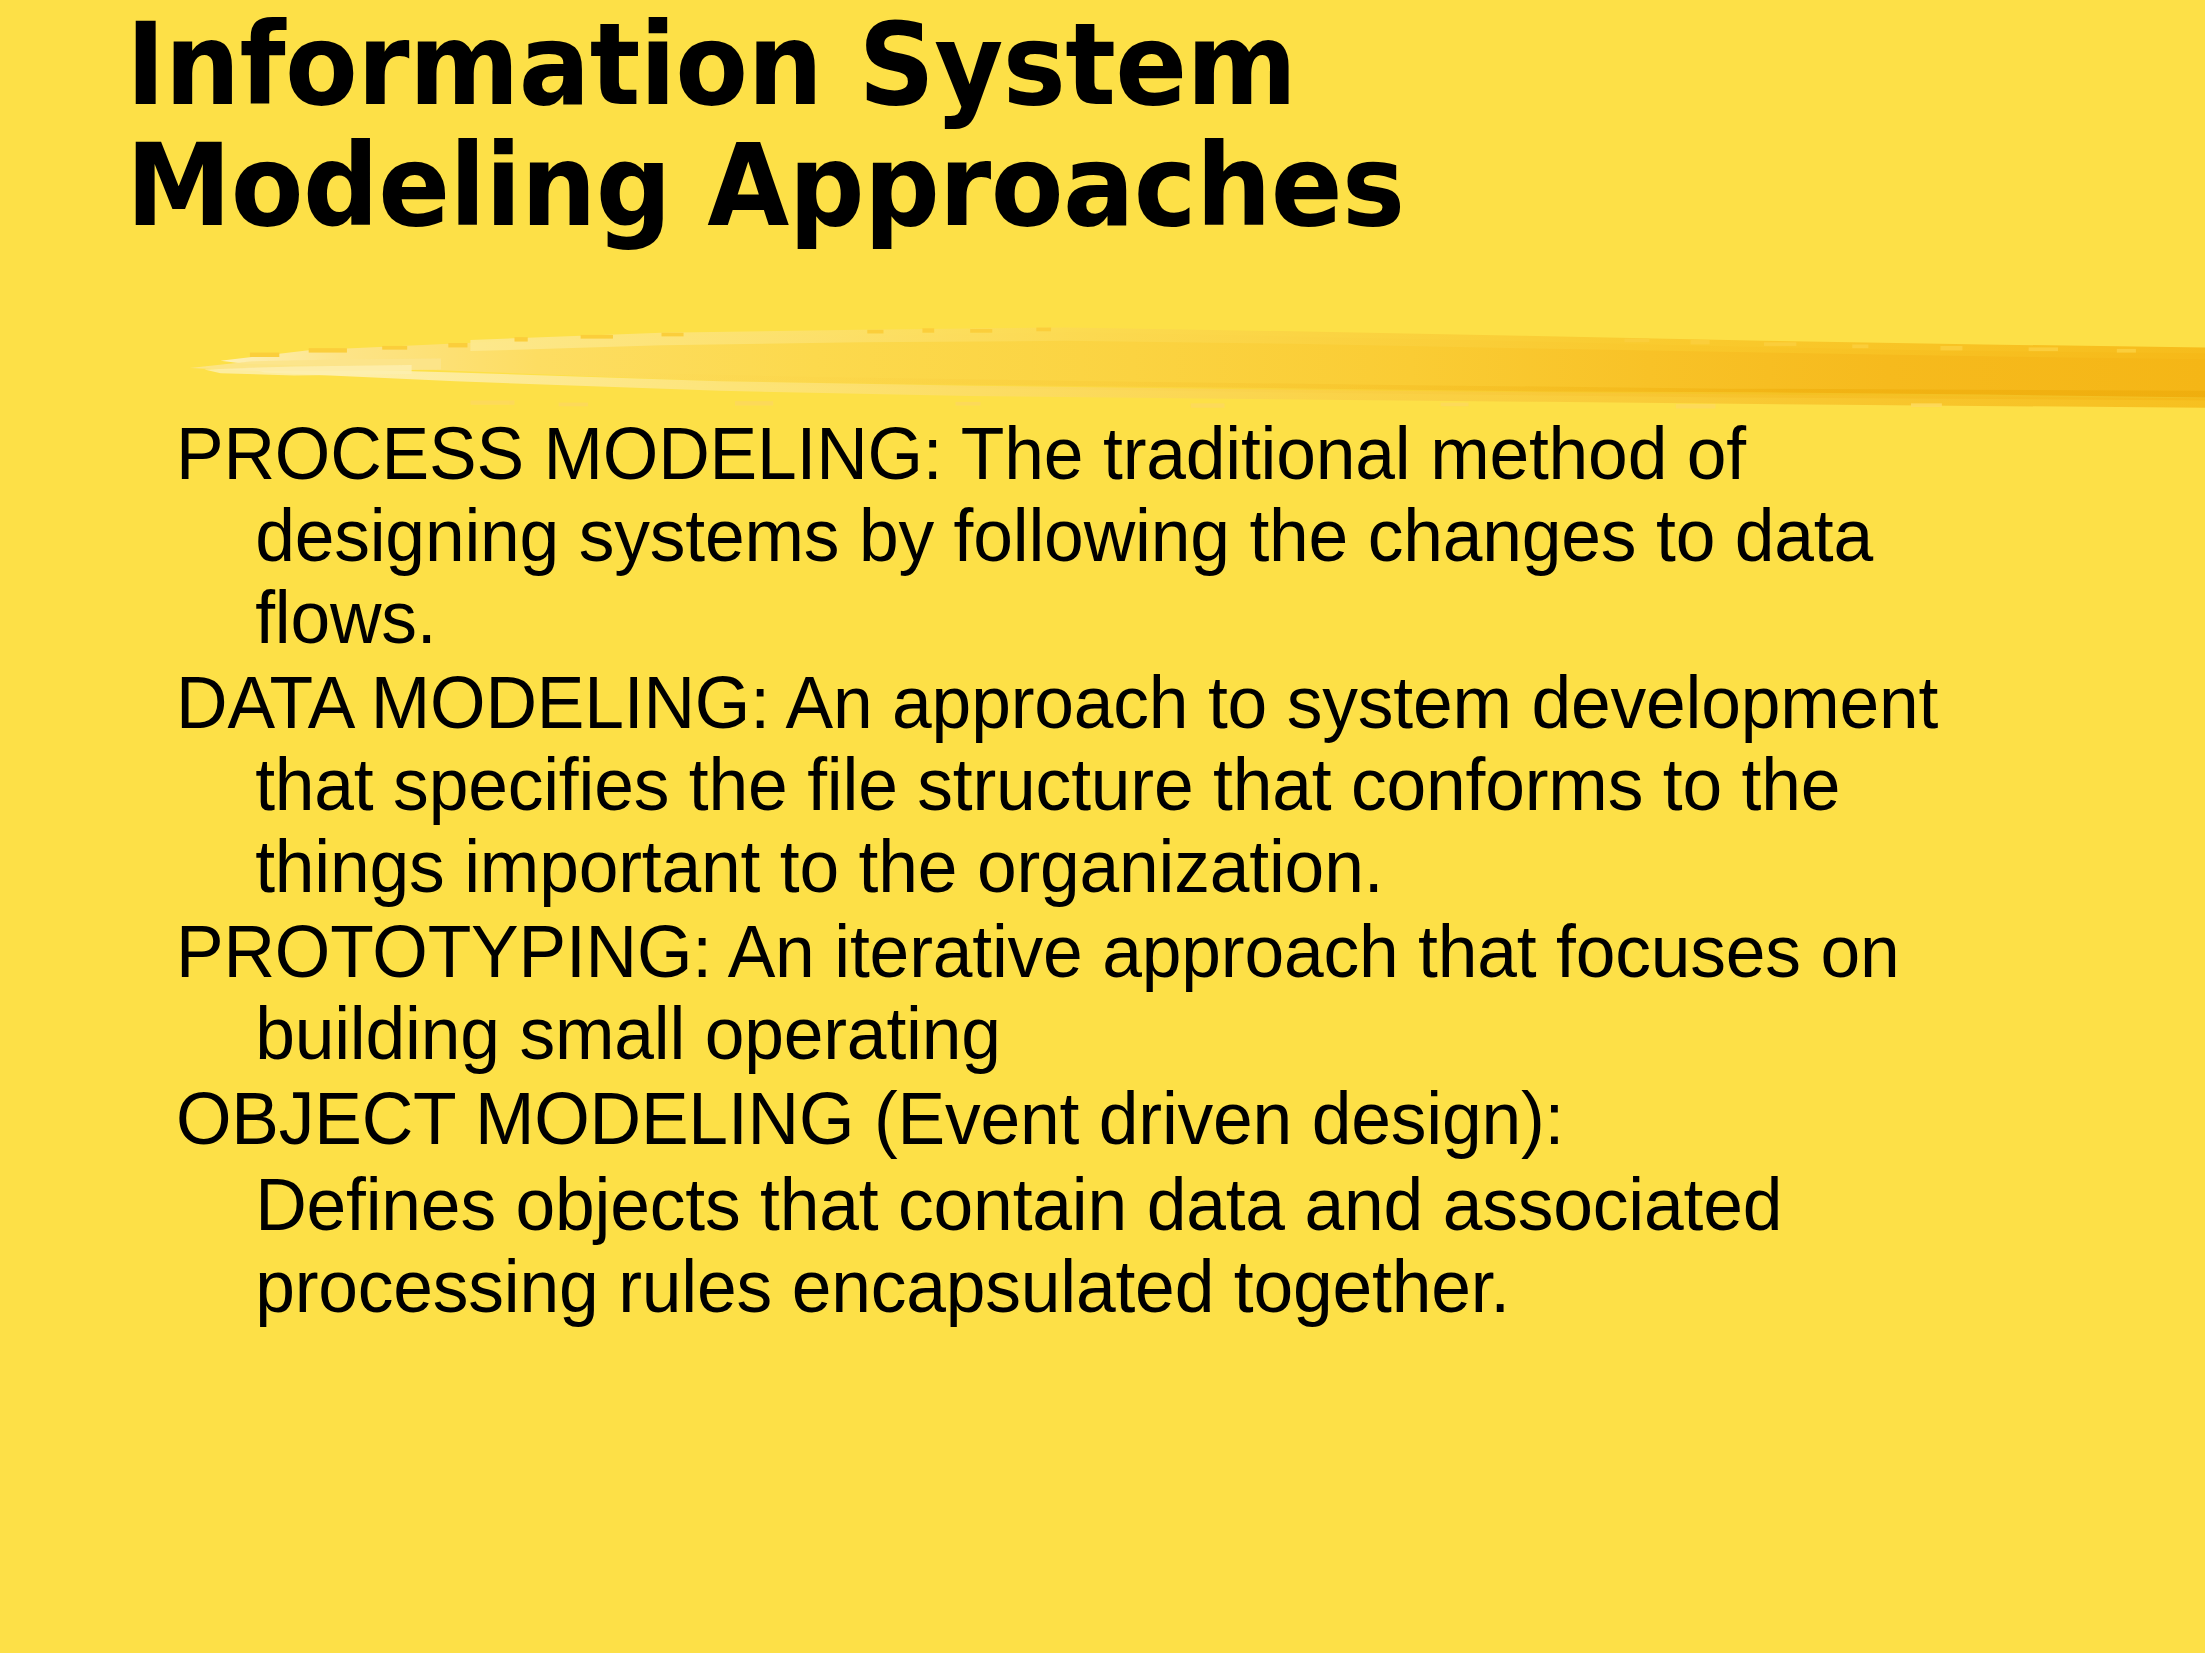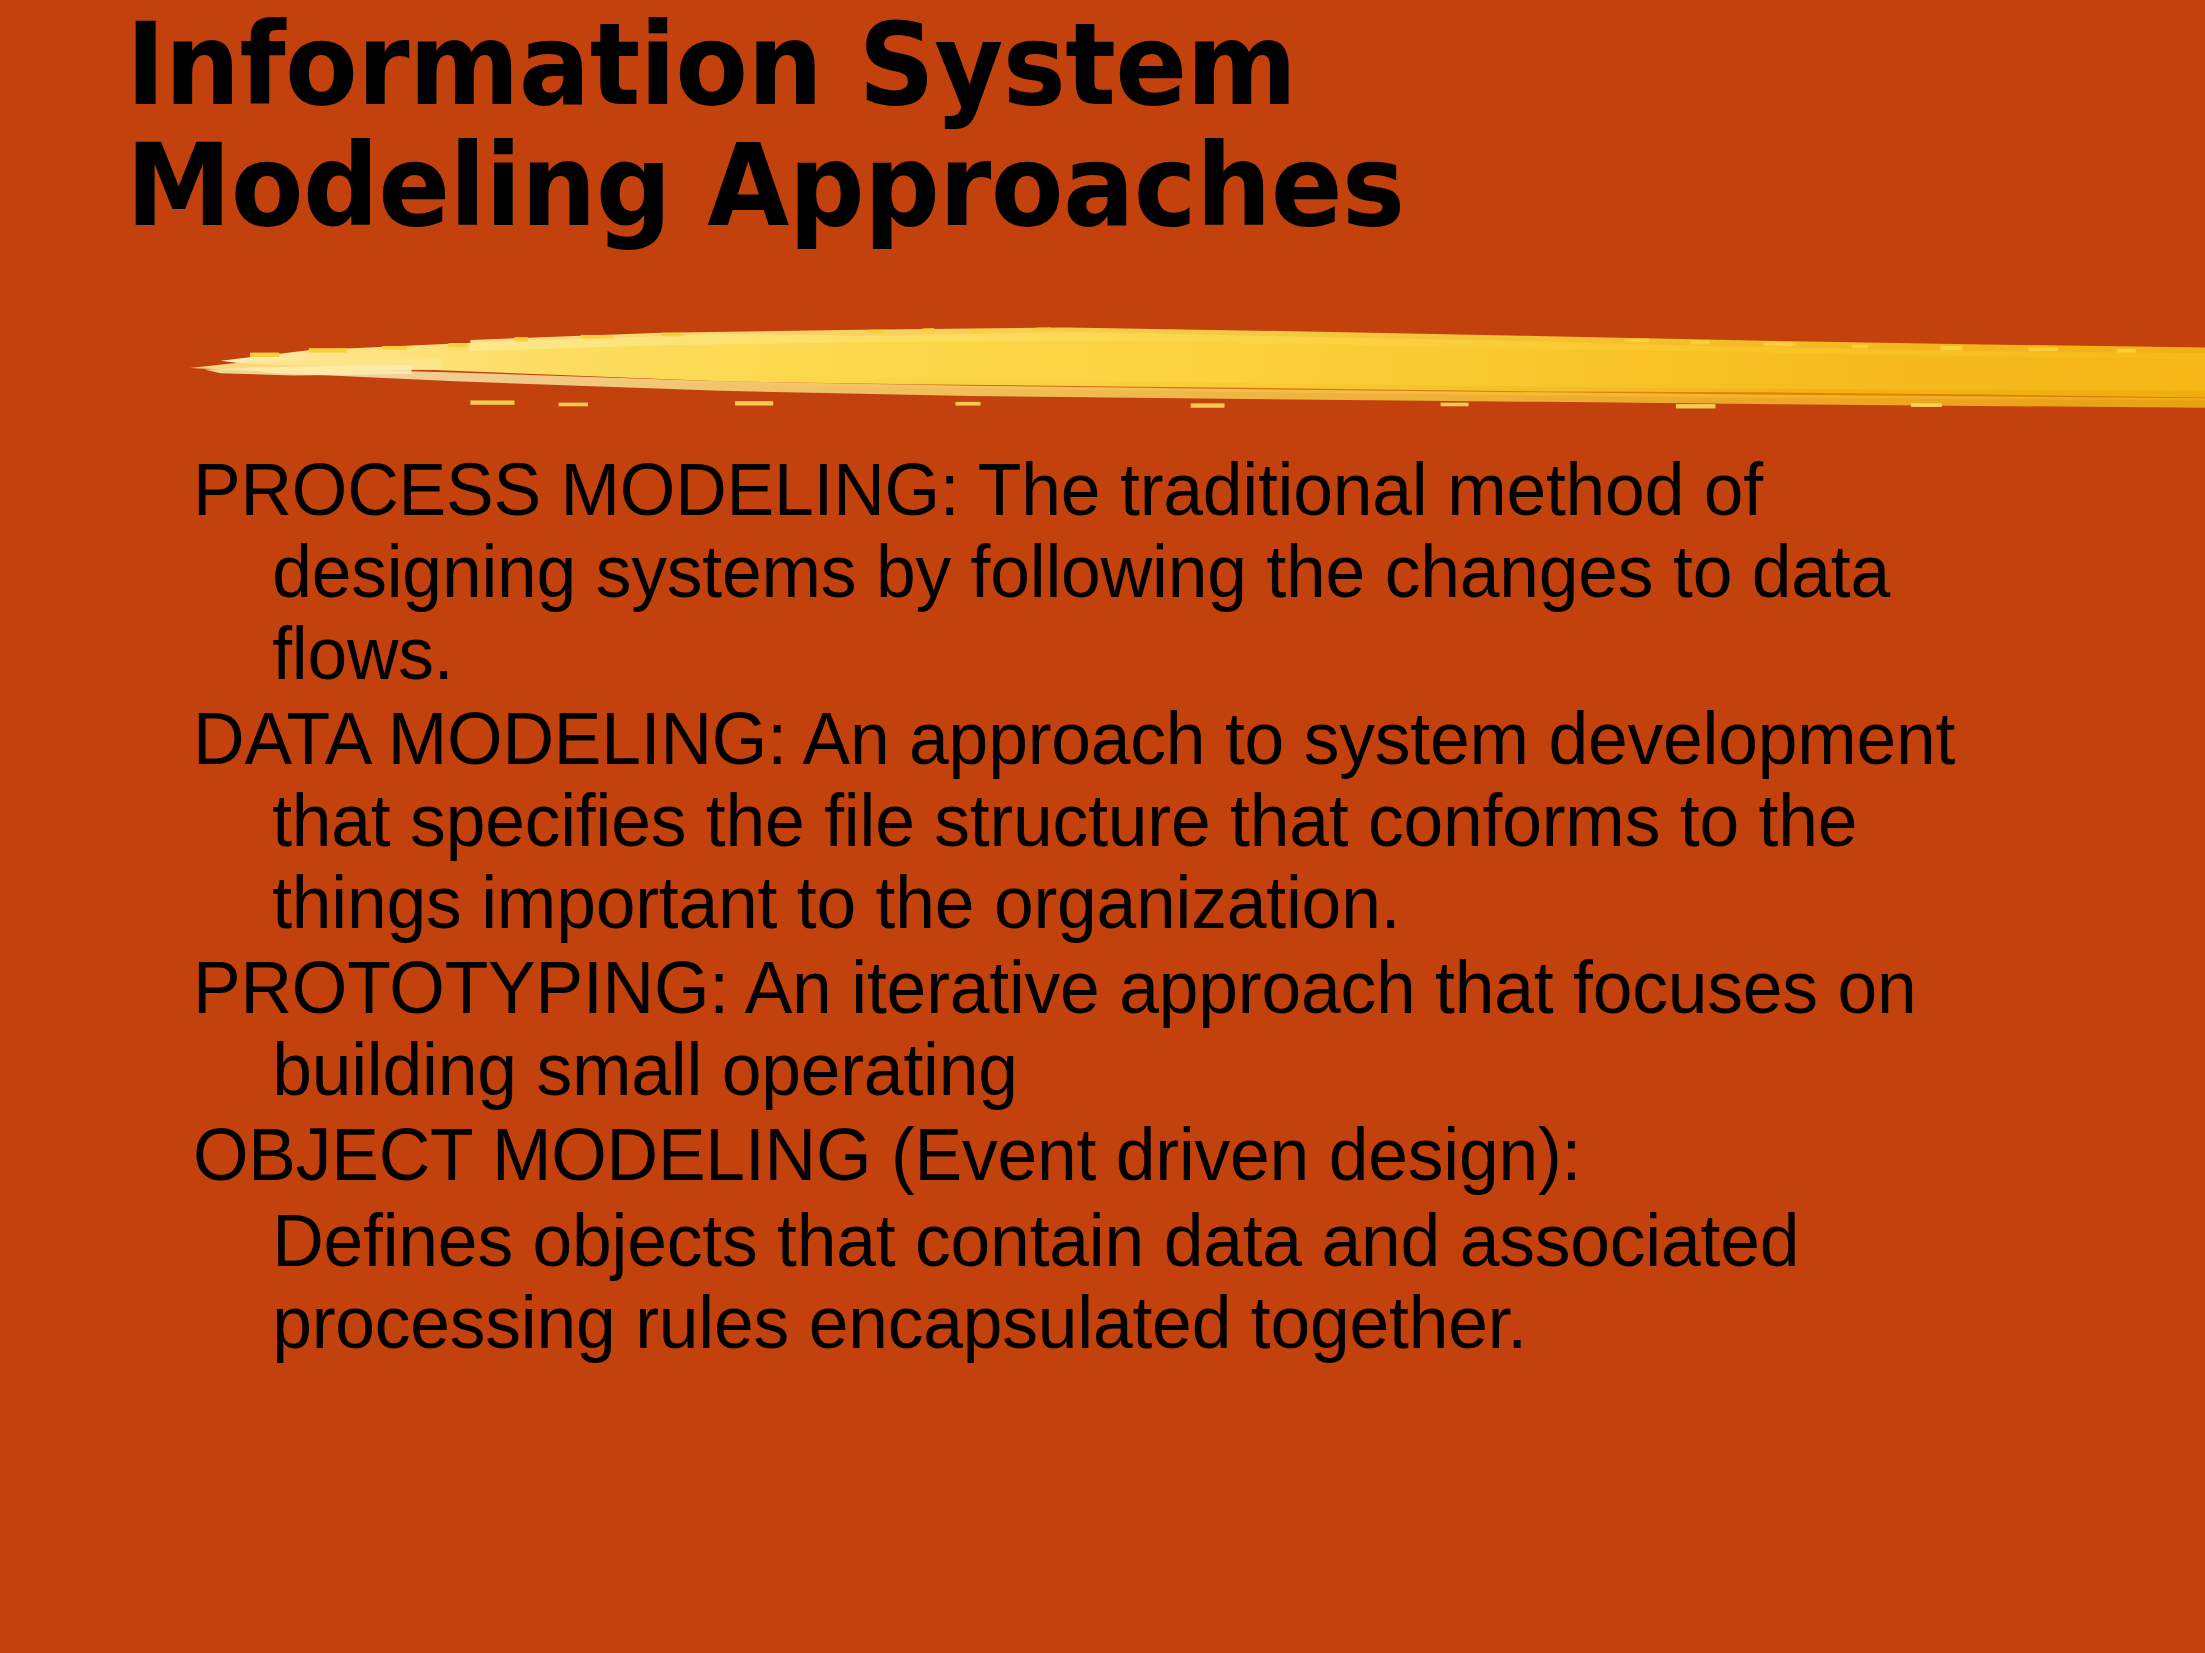--- a/index.html
+++ b/index.html
@@ -13,21 +13,21 @@
     height: 1654px;
     overflow: hidden;
     font-family: "Liberation Sans", "DejaVu Sans", sans-serif;
     -webkit-font-smoothing: antialiased;
   }
 
   #slide {
     position: relative;
     width: 2205px;
     height: 1654px;
-    background: #c2410c;
+    background: #fde047;
     overflow: hidden;
   }
 
   
   #title-block {
     position: absolute;
     left: 126px;
     top: 20.6px;
     width: 1985px;
   }
@@ -52,24 +52,23 @@
     top: 318px;
     width: 2205px;
     height: 103px;
     pointer-events: none;
   }
   #brush-svg { display: block; width: 2205px; height: 103px; }
 
   
   #body-block {
     position: absolute;
-    left: 193px;
+    left: 176px;
     top: 413px;
     width: 1941px;
-    margin-top: 36px;
   }
   .para {
     font-family: "Liberation Sans", "DejaVu Sans", sans-serif;
     font-weight: 400;
     font-size: 74px;
     line-height: 82px;
     color: #000000;
     margin: 0 0 2.9px 0;
     padding-left: 82px;
     text-indent: -82px;

